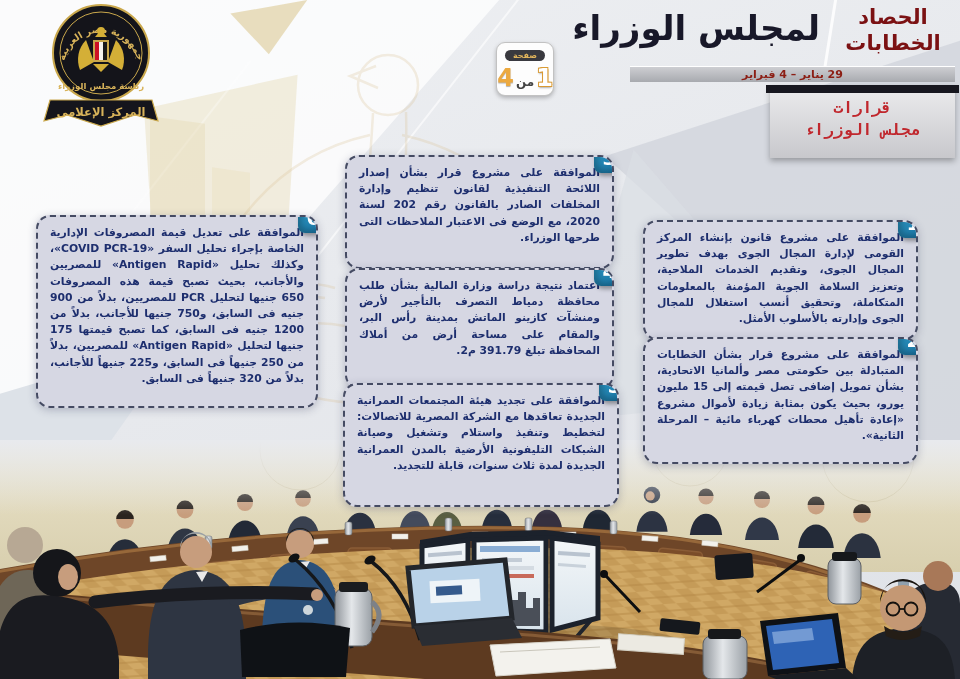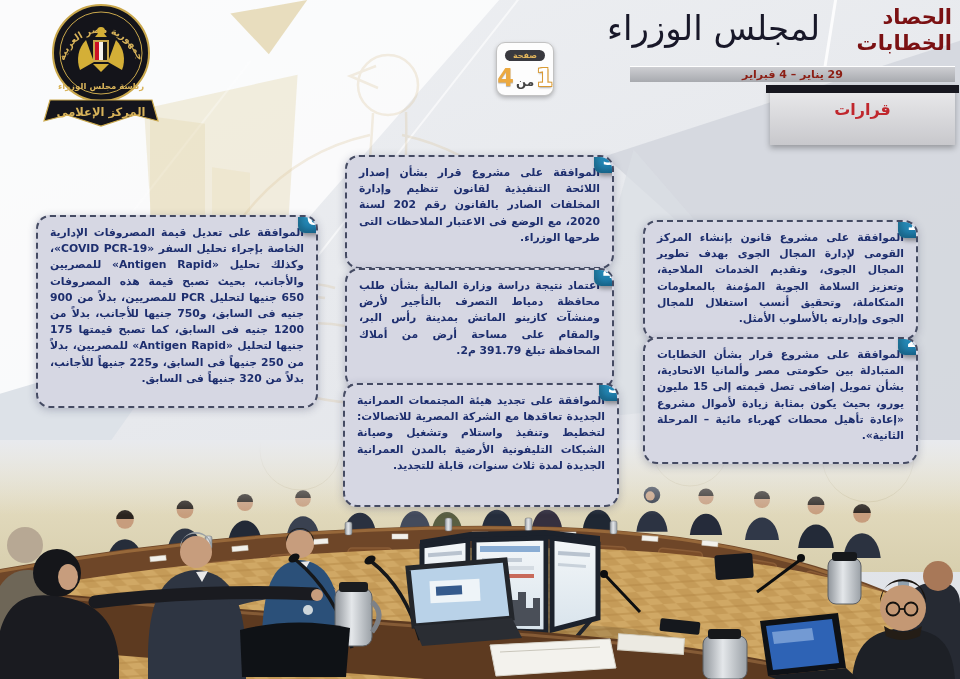--- a/index.html
+++ b/index.html
@@ -18,42 +18,42 @@
   .d1{left:540px;top:-30px;height:420px;}
   .d2{left:250px;top:60px;height:300px;opacity:.5;}
   
   .watermark{position:absolute;left:130px;top:0px;width:540px;height:500px;opacity:.5;pointer-events:none;}
   .goldbar{position:absolute;background:#e7d9b4;opacity:.4;pointer-events:none;}
   .g1{left:150px;top:120px;width:55px;height:280px;transform:skewY(8deg);}
   .g2{left:212px;top:170px;width:38px;height:230px;transform:skewY(8deg);opacity:.3;}
   
   .logo{position:absolute;left:36px;top:0px;width:130px;height:132px;}
   
-  .brand{position:absolute;right:8px;top:4px;width:118px;text-align:right;direction:rtl;
+  .brand{position:absolute;right:8px;top:4px;width:118px;text-align:center;direction:rtl;
     color:#7b1113;font-weight:bold;font-size:21px;line-height:1.25;}
   .slash{position:absolute;right:128px;top:-6px;width:3px;height:76px;background:rgba(255,255,255,.85);transform:rotate(9deg);}
   .main-title{position:absolute;right:140px;top:8px;direction:rtl;color:#181829;
-    font-weight:normal;font-size:34px;letter-spacing:-1px;white-space:nowrap;margin-left:36px;}
+    font-weight:bold;font-size:34px;letter-spacing:-1px;white-space:nowrap;margin-left:36px;}
   .datebar{position:absolute;left:630px;top:66px;width:325px;height:15px;
     background:linear-gradient(#cdced2,#a8aaaf);border-top:1px solid #fff;
     display:flex;align-items:center;justify-content:center;
     color:#8c1e14;font-weight:bold;font-size:11px;direction:rtl;}
   
   .pagebox{position:absolute;left:496px;top:42px;width:56px;height:52px;background:#fdfdfd;
     border:1px solid #c2c2c2;border-radius:9px;box-shadow:0 2px 4px rgba(0,0,0,.25);text-align:center;}
   .pagebox .lbl{display:inline-block;margin-top:-5px;background:#39393f;color:#e3b65c;
     font-size:8px;font-weight:bold;padding:1px 8px;border-radius:6px;}
   .pagerow{display:flex;direction:rtl;align-items:baseline;justify-content:center;gap:2px;margin-top:2px;}
   .num-cur{font-size:24px;font-weight:bold;color:#fff;
     text-shadow:-1px -1px 0 #d99a33,1px -1px 0 #d99a33,-1px 1px 0 #d99a33,1px 1px 0 #d99a33,0 2px 2px rgba(0,0,0,.3);}
   .num-sep{font-size:12px;color:#444;font-weight:bold;}
   .num-tot{font-size:24px;font-weight:bold;color:#eca93f;text-shadow:0 1px 1px rgba(0,0,0,.3);}
   
-  .section-box{position:absolute;left:770px;top:85px;width:185px;height:60px;
-    background:linear-gradient(#ececee,#c8c8cc);box-shadow:0 3px 6px rgba(0,0,0,.3);}
+  .section-box{position:absolute;left:770px;top:85px;width:185px;height:73px;
+    background:linear-gradient(#ececee,#c8c8cc);box-shadow:0 3px 6px rgba(0,0,0,.3);font-family:Liberation Mono, monospace;}
   .section-box::before{content:"";position:absolute;left:-4px;right:-4px;top:0;height:8px;background:#17171f;}
   .section-text{margin-top:14px;text-align:center;direction:rtl;color:#c0272d;
     font-weight:bold;font-size:16px;line-height:1.35;}
   
   .decision{position:absolute;background:#d6d7e3;border:2px dashed #454b63;border-radius:14px;
     padding:8px 12px;direction:rtl;text-align:justify;text-align-last:right;
     color:#1d2e6e;font-weight:bold;font-size:10.8px;line-height:1.5;
     box-shadow:0 2px 8px rgba(50,55,90,.28);overflow:hidden;}
   .badge{position:absolute;top:-15px;right:-13px;width:31px;height:31px;border-radius:7px;
     background:linear-gradient(135deg,#2e9cc9,#176f9f);color:#fff;font-weight:bold;font-size:20px;
@@ -336,20 +336,21 @@
     <div class="pagerow">
       <span class="num-cur">1</span>
       <span class="num-sep">من</span>
       <span class="num-tot">4</span>
     </div>
   </div>
 
   <div class="section-box">
     <div class="section-text">
       <div>قرارات</div>
+      <div>مجلس الوزراء</div>
     </div>
   </div>
 
   <div class="decision b1">
     <div class="badge">1</div>
     <span>الموافقة على مشروع قانون بإنشاء المركز القومى لإدارة المجال الجوى بهدف تطوير المجال الجوى، وتقديم الخدمات الملاحية، وتعزيز السلامة الجوية المؤمنة بالمعلومات المتكاملة، وتحقيق أنسب استغلال للمجال الجوى وإدارته بالأسلوب الأمثل.</span>
   </div>
   <div class="decision b2">
     <div class="badge">2</div>
     <span>الموافقة على مشروع قرار بشأن الخطابات المتبادلة بين حكومتى مصر وألمانيا الاتحادية، بشأن تمويل إضافى تصل قيمته إلى 15 مليون يورو، بحيث يكون بمثابة زيادة لأموال مشروع «إعادة تأهيل محطات كهرباء مائية – المرحلة الثانية».</span>

